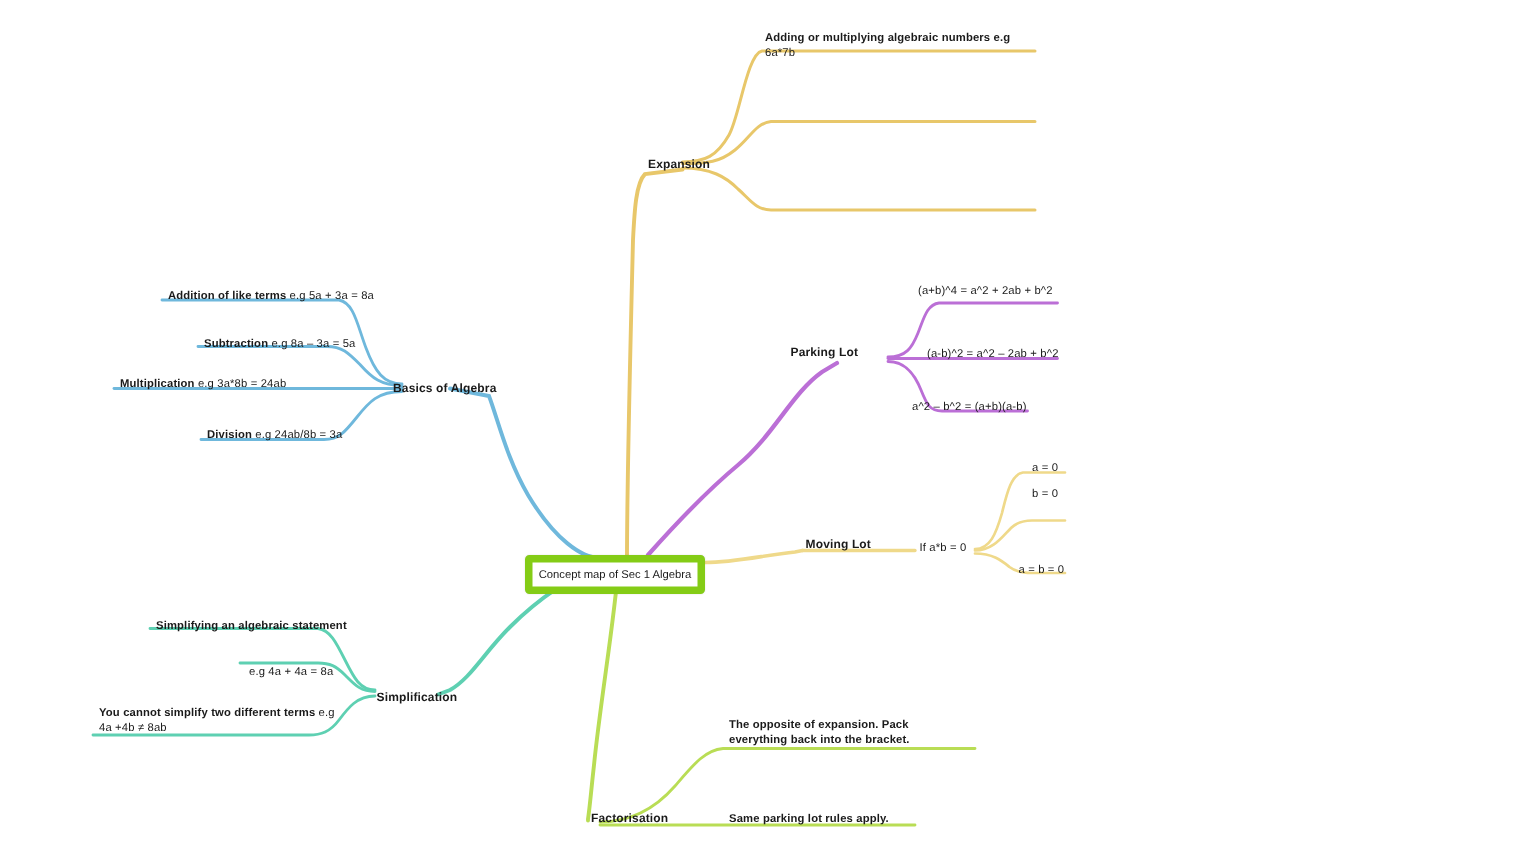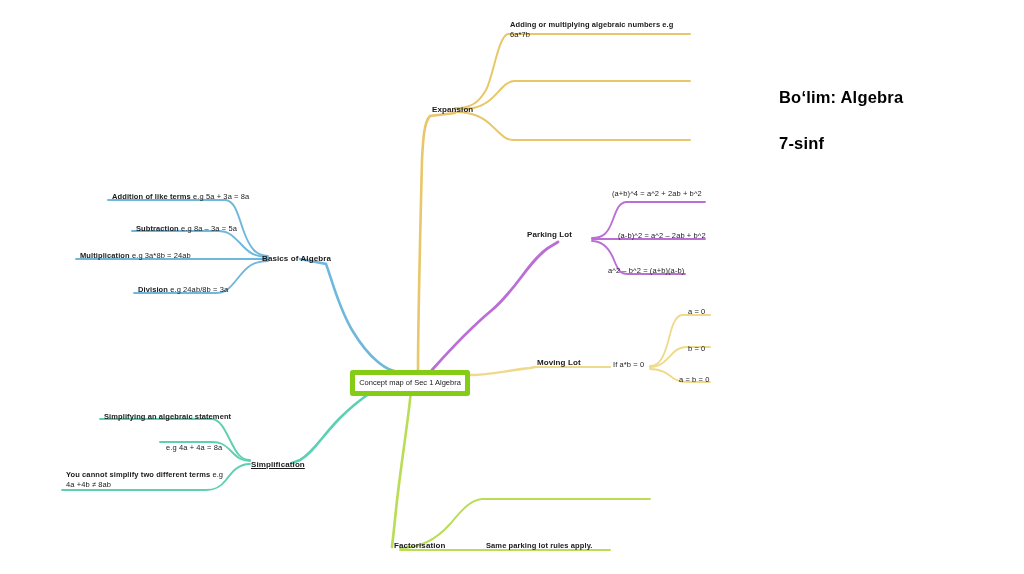--- a/index.html
+++ b/index.html
@@ -196,52 +196,51 @@
   </div>
 
   <div class="node" style="left:613px;top:360px;">
     <span class="reg">If a*b = 0</span>
   </div>
 
   <div class="node" style="left:688px;top:307px;">
     <span class="reg">a = 0</span>
   </div>
 
-  <div class="node" style="left:688px;top:344px;">
+  <div class="node" style="left:688px;top:324px;">
     <span class="reg">b = 0</span>
   </div>
 
   <div class="node" style="left:679px;top:375px;">
     <span class="reg">a = b = 0</span>
   </div>
 
-  <div class="node main-title" style="left:251px;top:460px;text-decoration:underline;">
+  <div class="node main-title" style="left:251px;top:460px;">
     <span>Simplification</span>
   </div>
 
   <div class="node" style="left:104px;top:412px;">
     <span class="bold">Simplifying an algebraic statement</span>
   </div>
 
   <div class="node" style="left:166px;top:443px;">
     <span class="reg">e.g 4a + 4a = 8a</span>
   </div>
 
   <div class="node wrap" style="left:66px;top:470px;width:158px;">
     <span class="bold">You cannot simplify two different terms</span>
     <span class="reg">e.g 4a +4b ≠ 8ab</span>
   </div>
 
   <div class="node main-title" style="left:394px;top:541px;">
     <span>Factorisation</span>
   </div>
 
+  <div class="node wrap" style="left:486px;top:478px;width:160px;">
+    <span class="bold">The opposite of expansion. Pack everything back into the bracket.</span>
+  </div>
 
   <div class="node" style="left:486px;top:541px;">
     <span class="bold">Same parking lot rules apply.</span>
   </div>
 
-  <div id="caption">
-    <div class="line line1">Bo‘lim: Algebra</div>
-    <div class="line line2">7-sinf</div>
-  </div>
 
 </div>
 
 </body></html>

